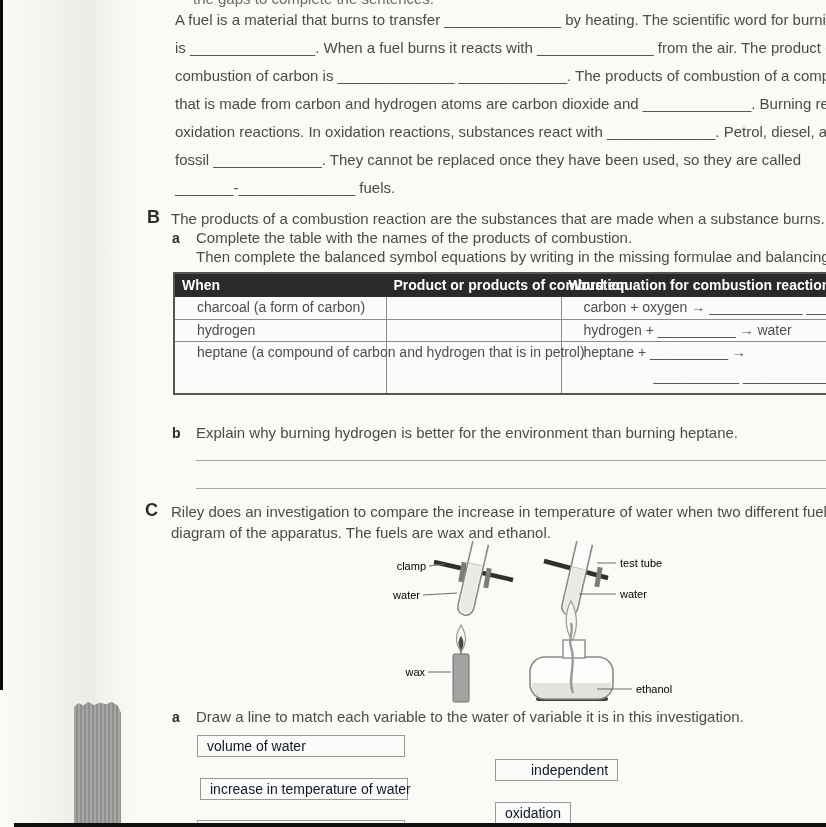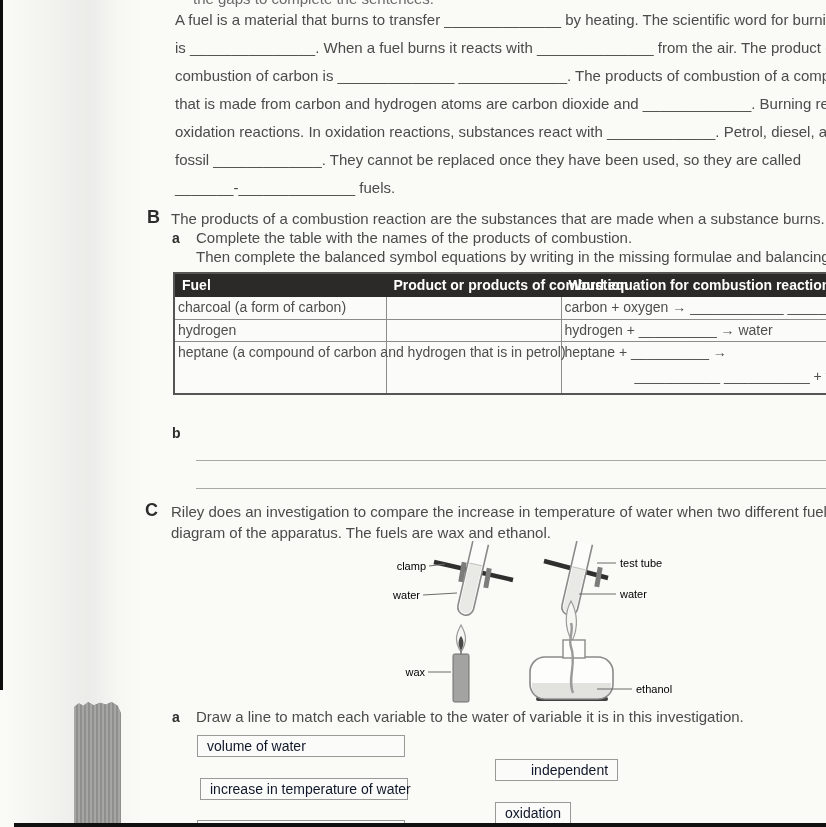--- a/index.html
+++ b/index.html
@@ -20,21 +20,21 @@
   .body-txt{font-size:15px;line-height:28px;color:#4b4b49;}
   .partial{font-size:15px;color:#6a6a68;}
   .seclet{font-size:18px;font-weight:bold;color:#2d2d2b;}
   .marker{font-size:14px;font-weight:bold;color:#2d2d2b;}
   .sub{font-size:15px;color:#4b4b49;}
   
   #combustion-table{border-collapse:collapse;table-layout:fixed;width:680px;
         font-size:14px;color:#4e4e4c;}
   #combustion-table th{background:#2b2a28;color:#fff;text-align:left;font-size:14px;
         padding:3px 7px;vertical-align:top;border:1px solid #2b2a28;}
-  #combustion-table td{border:1px solid #8c8c8a;padding:2px 3px;vertical-align:top;
+  #combustion-table td{border:1px solid #8c8c8a;padding:2px 22px;vertical-align:top;
         background:#fbfbf9;}
   #combustion-table{border:2px solid #555553;}
   .eq2{margin-left:70px;margin-top:8px;white-space:nowrap;}
   .ansline{position:absolute;border-bottom:1px solid #a8a8a6;height:1px;}
   
   .mbox{position:absolute;border:1px solid #999997;background:#fbfbf9;
         font-size:14px;color:#0f172a;padding:2px 9px;white-space:nowrap;}
   svg text{font-family:"Liberation Sans","DejaVu Sans",sans-serif;font-size:11px;fill:#58585
 6;}
 </style>
@@ -66,21 +66,21 @@
   <div class="abs sub" style="left:196px;top:248px;">Then complete the balanced symbol equations by writing in the missing formulae and balancing numbers</div>
 
   <table id="combustion-table" class="abs" style="left:173px;top:272px;">
     <colgroup>
         <col style="width:212px">
         <col style="width:175px">
         <col style="width:293px">
       </colgroup>
     <tbody>
         <tr>
-      <th>Fuel</th>
+      <th>When</th>
       <th>Product or products of combustion</th>
       <th style="white-space:nowrap;">Word equation for combustion reaction</th>
     </tr>
     <tr style="height:23px;">
       <td>charcoal (a form of carbon)</td>
       <td></td>
       <td style="white-space:nowrap;">carbon + oxygen → ____________ ___________</td>
     </tr>
     <tr style="height:22px;">
       <td>hydrogen</td>
@@ -92,20 +92,21 @@
       <td></td>
       <td>
         <div style="white-space:nowrap;">heptane +   __________ →</div>
         <div class="eq2">___________ ___________ + water</div>
       </td>
     </tr>
   </tbody>
     </table>
 
   <div class="abs marker" style="left:172px;top:425px;">b</div>
+  <div class="abs sub" style="left:196px;top:424px;">Explain why burning hydrogen is better for the environment than burning heptane.</div>
   <div class="ansline" style="left:196px;top:459px;width:645px;"></div>
   <div class="ansline" style="left:196px;top:487px;width:645px;"></div>
 
   <div class="abs seclet" style="left:145px;top:500px;">C</div>
   <div class="abs sub" style="left:171px;top:503px;">Riley does an investigation to compare the increase in temperature of water when two different fuels burn. Here is a</div>
   <div class="abs sub" style="left:171px;top:524px;">diagram of the apparatus. The fuels are wax and ethanol.</div>
 
   <svg class="abs" style="left:350px;top:537px;" width="476" height="170" viewBox="0 0 476 170">
 
     <line x1="84" y1="25" x2="163" y2="43" stroke="#2f2f2d" stroke-width="4.5"></line>

